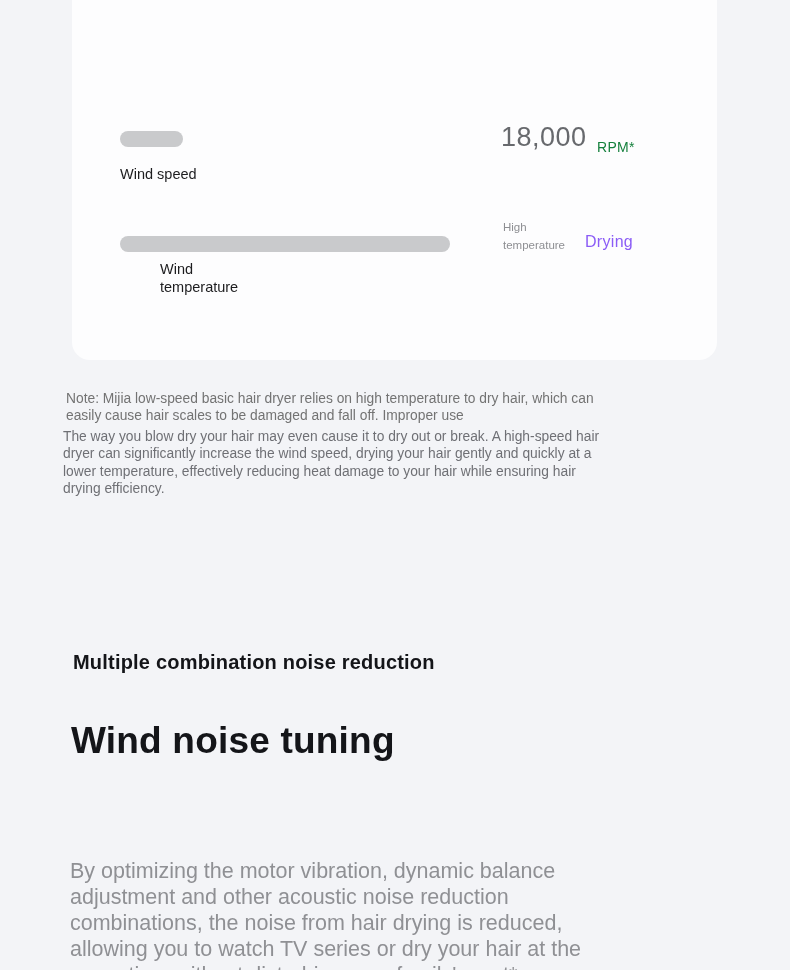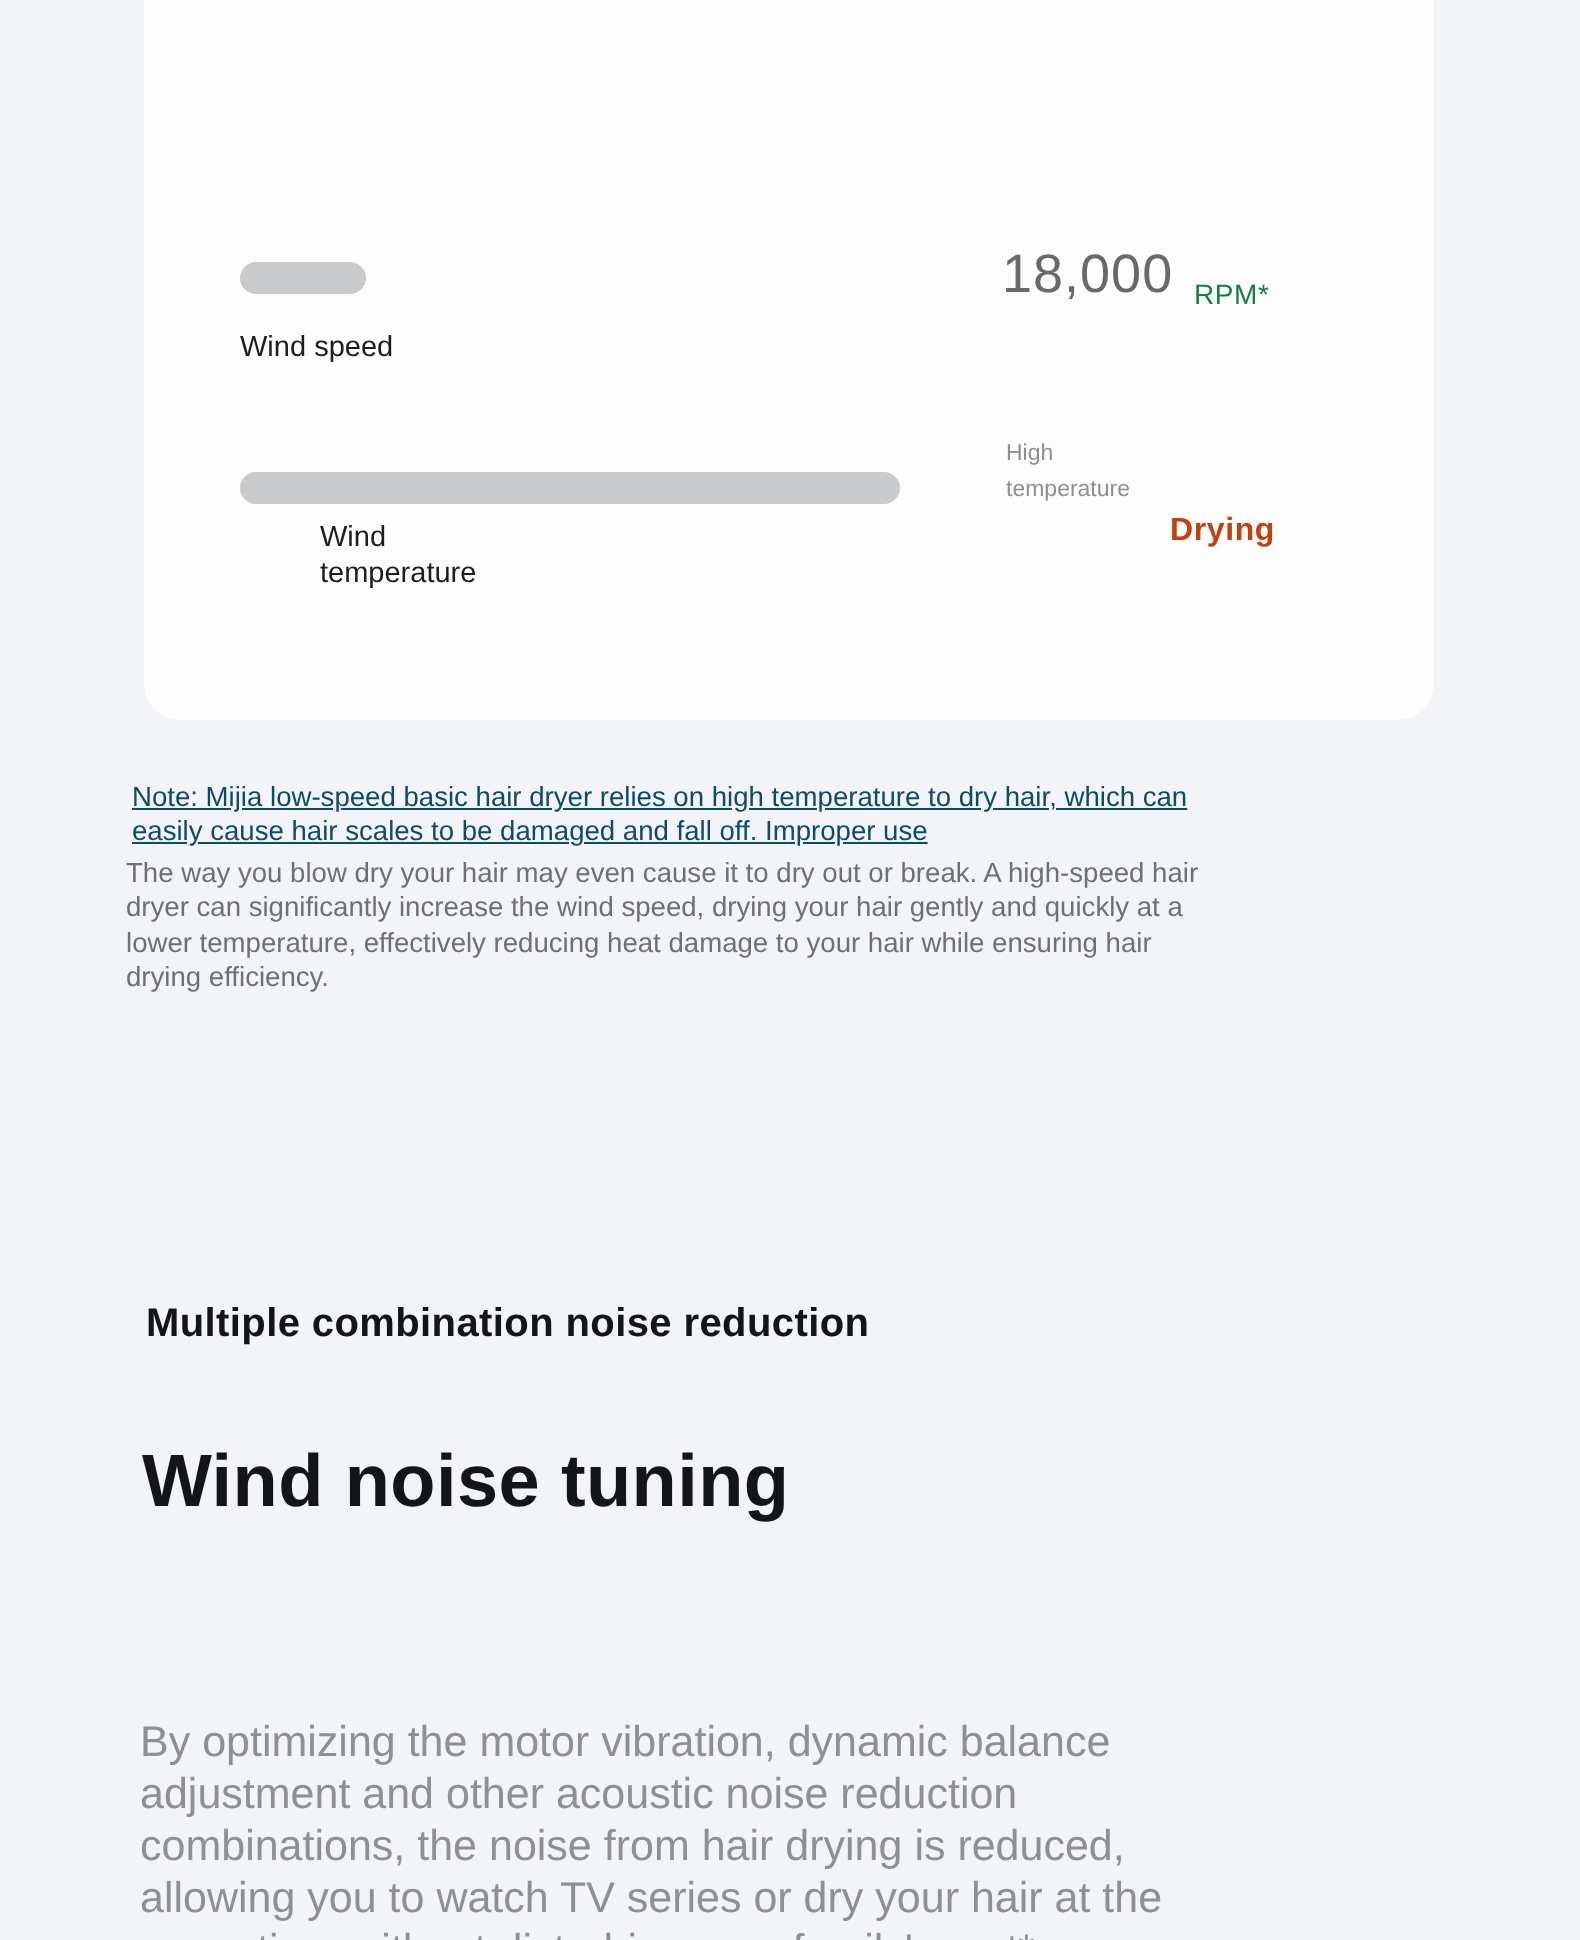--- a/index.html
+++ b/index.html
@@ -70,35 +70,33 @@
     top: 218px;
     font-size: 11.5px;
     font-weight: 500;
     line-height: 18px;
     color: #8e8f93;
   }
   .drying-label {
     left: 513px;
     top: 233px;
     font-size: 16px;
-    font-weight: 700;
+    font-weight: 400;
     letter-spacing: 0.3px;
-    color: #c2410c;
-    margin-top: 24px;
+    color: #8b5cf6;
   }
 
   
   .note-1 {
     left: 66px;
     top: 390px;
     width: 660px;
     font-size: 13.8px;
     line-height: 17.4px;
-    color: #0c4a6e;
-    text-decoration: underline;
+    color: #737373;
   }
   .note-2 {
     left: 63px;
     top: 428px;
     width: 680px;
     font-size: 13.8px;
     line-height: 17.4px;
     color: #6f7075;
   }
 

